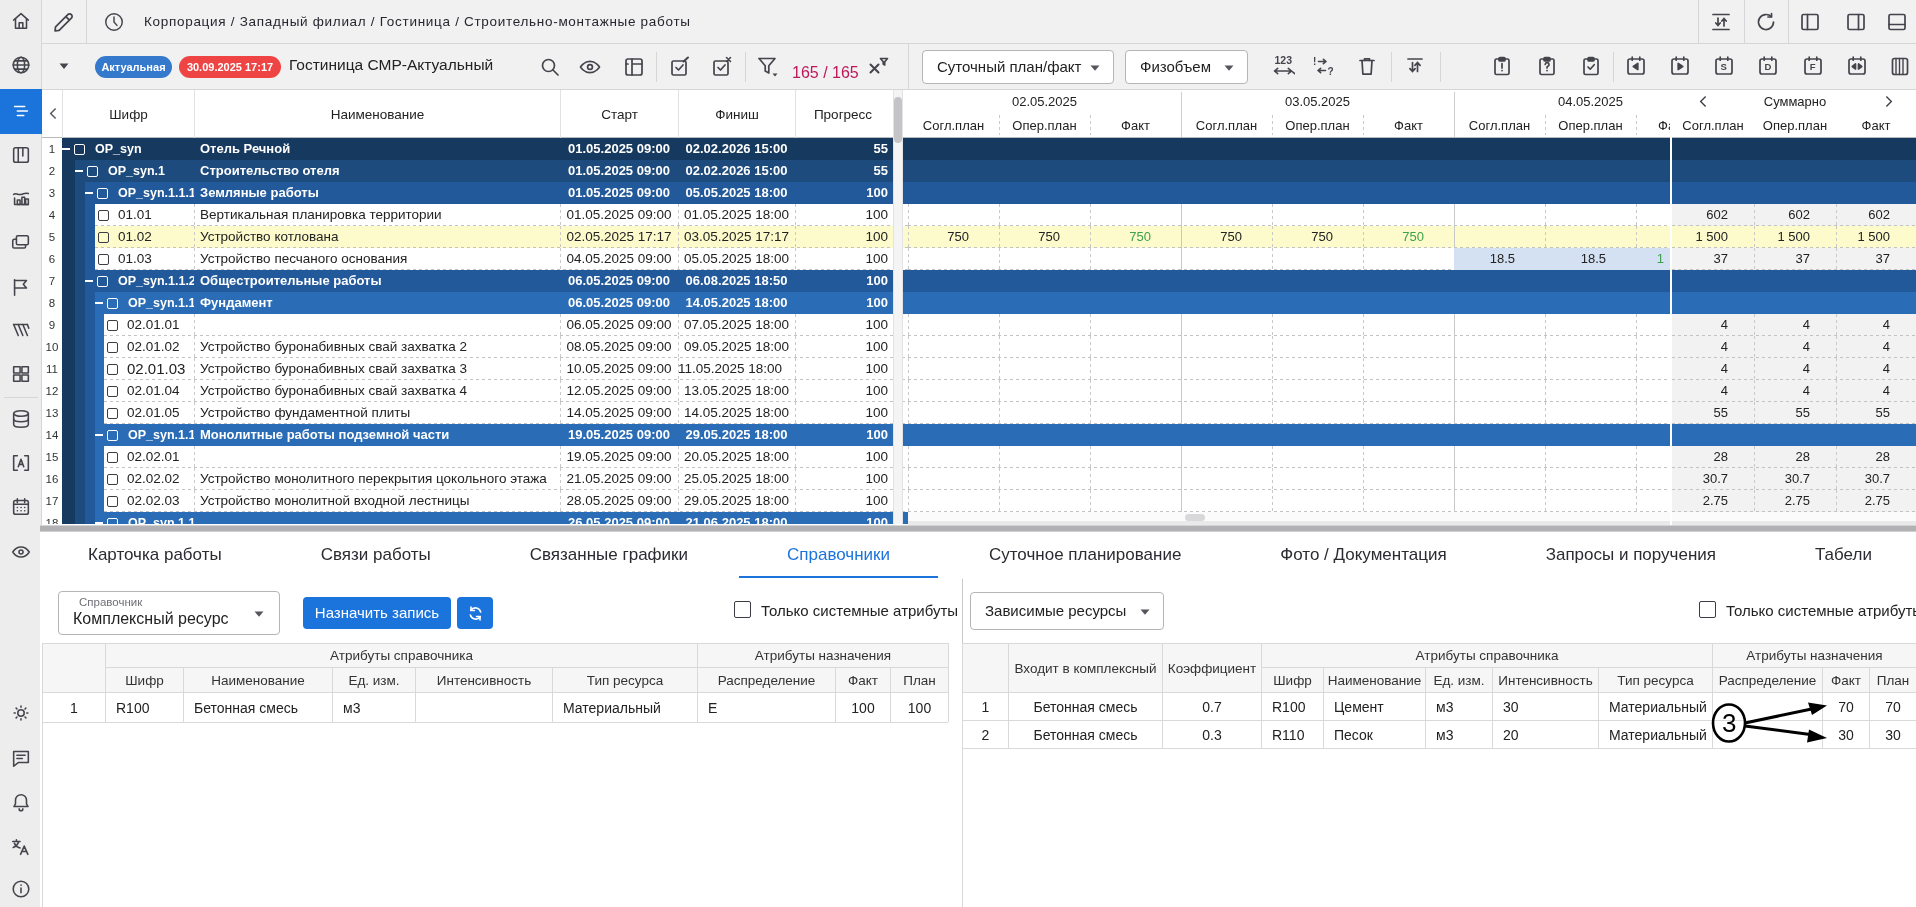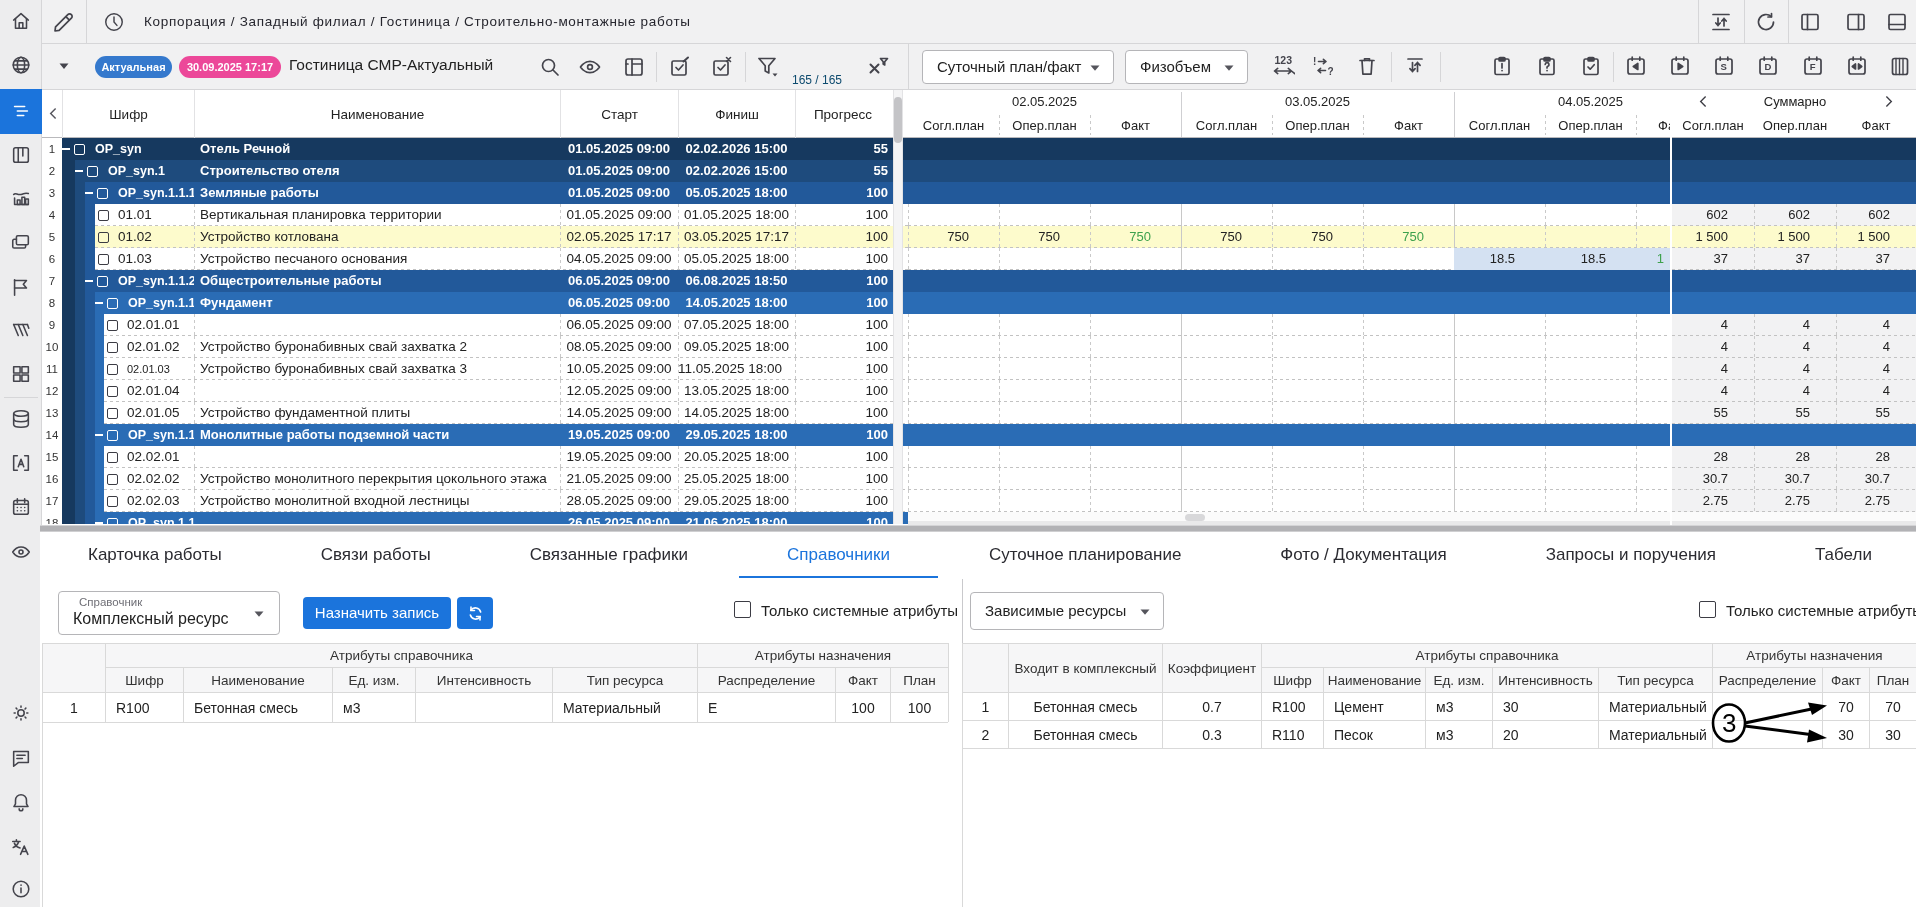--- a/index.html
+++ b/index.html
@@ -127,21 +127,21 @@
 <svg class="ab" style="left:1843px;top:10px" width="24" height="24" viewBox="0 0 24 24" fill="none" stroke="#44444c" stroke-width="1.7" stroke-linecap="round" stroke-linejoin="round">
       <rect x="4" y="4.5" width="16" height="15" rx="1.5"></rect>
       <path d="M4 14.5h16"></path>
     </svg>
 </div>
 <div class="ab" style="left:42px;top:44px;width:1874px;height:46px;background:#f1f1f2;border-bottom:1px solid #d6d6d8">
 <svg class="ab" style="left:14px;top:14px" width="16" height="16" viewBox="0 0 16 16">
       <path d="M3.5 5.5h9L8 11z" fill="#44444c"></path>
     </svg>
 <div class="ab" style="left:53px;top:12px;height:22px;width:77px;text-align:center;border-radius:11px;background:#3579cd;color:#fff;font-size:11px;font-weight:bold;line-height:22px">Актуальная</div>
-<div class="ab" style="left:137px;top:12px;height:22px;width:102px;text-align:center;border-radius:11px;background:#ec4899;color:#fff;font-size:11px;font-weight:bold;line-height:22px">30.09.2025 17:17</div>
+<div class="ab" style="left:137px;top:12px;height:22px;width:102px;text-align:center;border-radius:11px;background:#ef4444;color:#fff;font-size:11px;font-weight:bold;line-height:22px">30.09.2025 17:17</div>
 <div class="ab" style="left:247px;top:12px;font-size:15.5px;color:#222">Гостиница СМР-Актуальный</div>
 <svg class="ab" style="left:496px;top:11px" width="24" height="24" viewBox="0 0 24 24" fill="none" stroke="#44444c" stroke-width="1.7" stroke-linecap="round" stroke-linejoin="round">
       <circle cx="10.5" cy="10.5" r="6"></circle>
       <path d="M15 15l5 5"></path>
     </svg>
 <svg class="ab" style="left:536px;top:11px" width="24" height="24" viewBox="0 0 24 24" fill="none" stroke="#44444c" stroke-width="1.7" stroke-linecap="round" stroke-linejoin="round">
       <path d="M2.5 12s3.7-5.7 9.5-5.7S21.5 12 21.5 12 17.8 17.7 12 17.7 2.5 12 2.5 12z"></path>
       <circle cx="12" cy="12" r="2.4"></circle>
     </svg>
 <svg class="ab" style="left:580px;top:11px" width="24" height="24" viewBox="0 0 24 24" fill="none" stroke="#44444c" stroke-width="1.7" stroke-linecap="round" stroke-linejoin="round">
@@ -157,21 +157,21 @@
 <svg class="ab" style="left:668px;top:11px" width="24" height="24" viewBox="0 0 24 24" fill="none" stroke="#44444c" stroke-width="1.7" stroke-linecap="round" stroke-linejoin="round">
       <rect x="4" y="6" width="14" height="14" rx="1.5"></rect>
       <path d="M8 12.5l2.5 2.5 4.5-5"></path>
       <path d="M16.5 2.5l4 4M20.5 2.5l-4 4" stroke-width="1.6"></path>
     </svg>
 <div class="ab" style="left:703px;top:8px;width:1px;height:30px;background:#d6d6d8"></div>
 <svg class="ab" style="left:713px;top:10px" width="24" height="24" viewBox="0 0 24 24" fill="none" stroke="#44444c" stroke-width="1.7" stroke-linecap="round" stroke-linejoin="round">
       <path d="M4 4.5h16l-6.2 7.2V19l-3.6-2v-5.3z"></path>
       <path d="M17.5 19.5h5l-2.5 3z" fill="#44444c" stroke="none"></path>
     </svg>
-<div class="ab" style="left:750px;top:29px;font-size:12px;color:#0c4a6e">165 / 165</div>
+<div class="ab" style="left:750px;top:20px;font-size:16px;color:#be185d">165 / 165</div>
 <svg class="ab" style="left:824px;top:11px" width="24" height="24" viewBox="0 0 24 24" fill="none" stroke="#44444c" stroke-width="1.7" stroke-linecap="round" stroke-linejoin="round">
       <path d="M4.5 9.5l8 8M12.5 9.5l-8 8" stroke-width="2"></path>
       <path d="M14.5 3.5h7L18.7 6.8v3.2l-1.5-.9V6.8z"></path>
     </svg>
 <div class="ab" style="left:866px;top:0;width:1px;height:46px;background:#d6d6d8"></div>
 <div class="ab" style="left:880px;top:6px;width:192px;height:34px;background:#fff;border:1px solid #b5b5b8;border-radius:4px;font-size:15px;color:#222;line-height:32px;padding-left:14px">Суточный план/факт<svg class="ab" style="right:12px;top:13px" width="12" height="8" viewBox="0 0 12 8">
         <path d="M1.5 1.5h9L6 6.8z" fill="#55555c"></path>
       </svg></div>
 <div class="ab" style="left:1083px;top:6px;width:123px;height:34px;background:#fff;border:1px solid #b5b5b8;border-radius:4px;font-size:15px;color:#222;line-height:32px;padding-left:14px">Физобъем<svg class="ab" style="right:12px;top:13px" width="12" height="8" viewBox="0 0 12 8">
         <path d="M1.5 1.5h9L6 6.8z" fill="#55555c"></path>
@@ -415,40 +415,41 @@
 <div class="ab" style="left:753px;top:0;width:1px;height:22px;background-image:repeating-linear-gradient(180deg,#c9c9c9 0 3px,transparent 3px 6px)"></div>
 </div>
 <div class="ab" style="left:0;top:220px;width:866px;height:22px">
 <div class="ab" style="left:0;top:0;width:20px;height:22px;font-size:11.5px;color:#333;text-align:center;line-height:22px">11</div>
 <div class="ab" style="left:20px;top:0;width:846px;height:22px;background:#fff"></div>
 <div class="ab" style="left:20px;top:0;width:13px;height:22px;background:#16395f"></div>
 <div class="ab" style="left:33px;top:0;width:10px;height:22px;background:#1e4b7d"></div>
 <div class="ab" style="left:43px;top:0;width:10px;height:22px;background:#22599a"></div>
 <div class="ab" style="left:53px;top:0;width:9px;height:22px;background:#2a6cb5"></div>
 <div class="ab" style="left:65px;top:5.5px;width:11px;height:11px;border-radius:2px;border:1.5px solid #3c3c44;background:#fff"></div>
-<div class="ab" style="left:85px;top:0;width:67px;font-size:11px;line-height:22px;color:#222;white-space:nowrap;overflow:hidden">02.01.03</div>
+<div class="ab" style="left:85px;top:0;width:67px;font-size:15px;line-height:22px;color:#222;white-space:nowrap;overflow:hidden">02.01.03</div>
 <div class="ab" style="left:158px;top:0;width:358px;font-size:13.5px;line-height:22px;color:#222;white-space:nowrap;overflow:hidden">Устройство буронабивных свай захватка 3</div>
 <div class="ab" style="left:518px;top:0;width:118px;font-size:13.5px;line-height:22px;color:#222;text-align:center">10.05.2025 09:00</div>
 <div class="ab" style="left:636px;top:0;width:117px;font-size:13.5px;line-height:22px;color:#222;">11.05.2025 18:00</div>
 <div class="ab" style="left:753px;top:0;width:93px;font-size:13.5px;line-height:22px;color:#222;text-align:right">100</div>
 <div class="ab" style="left:62px;top:21px;width:804px;height:1px;background-image:repeating-linear-gradient(90deg,#c2c2c2 0 3px,transparent 3px 6px)"></div>
 <div class="ab" style="left:152px;top:0;width:1px;height:22px;background-image:repeating-linear-gradient(180deg,#c9c9c9 0 3px,transparent 3px 6px)"></div>
 <div class="ab" style="left:518px;top:0;width:1px;height:22px;background-image:repeating-linear-gradient(180deg,#c9c9c9 0 3px,transparent 3px 6px)"></div>
 <div class="ab" style="left:636px;top:0;width:1px;height:22px;background-image:repeating-linear-gradient(180deg,#c9c9c9 0 3px,transparent 3px 6px)"></div>
 <div class="ab" style="left:753px;top:0;width:1px;height:22px;background-image:repeating-linear-gradient(180deg,#c9c9c9 0 3px,transparent 3px 6px)"></div>
 </div>
 <div class="ab" style="left:0;top:242px;width:866px;height:22px">
 <div class="ab" style="left:0;top:0;width:20px;height:22px;font-size:11.5px;color:#333;text-align:center;line-height:22px">12</div>
 <div class="ab" style="left:20px;top:0;width:846px;height:22px;background:#fff"></div>
 <div class="ab" style="left:20px;top:0;width:13px;height:22px;background:#16395f"></div>
 <div class="ab" style="left:33px;top:0;width:10px;height:22px;background:#1e4b7d"></div>
 <div class="ab" style="left:43px;top:0;width:10px;height:22px;background:#22599a"></div>
 <div class="ab" style="left:53px;top:0;width:9px;height:22px;background:#2a6cb5"></div>
 <div class="ab" style="left:65px;top:5.5px;width:11px;height:11px;border-radius:2px;border:1.5px solid #3c3c44;background:#fff"></div>
 <div class="ab" style="left:85px;top:0;width:67px;font-size:13.5px;line-height:22px;color:#222;white-space:nowrap;overflow:hidden">02.01.04</div>
+<div class="ab" style="left:158px;top:0;width:358px;font-size:13.5px;line-height:22px;color:#222;white-space:nowrap;overflow:hidden">Устройство буронабивных свай захватка 4</div>
 <div class="ab" style="left:518px;top:0;width:118px;font-size:13.5px;line-height:22px;color:#222;text-align:center">12.05.2025 09:00</div>
 <div class="ab" style="left:636px;top:0;width:117px;font-size:13.5px;line-height:22px;color:#222;text-align:center">13.05.2025 18:00</div>
 <div class="ab" style="left:753px;top:0;width:93px;font-size:13.5px;line-height:22px;color:#222;text-align:right">100</div>
 <div class="ab" style="left:62px;top:21px;width:804px;height:1px;background-image:repeating-linear-gradient(90deg,#c2c2c2 0 3px,transparent 3px 6px)"></div>
 <div class="ab" style="left:152px;top:0;width:1px;height:22px;background-image:repeating-linear-gradient(180deg,#c9c9c9 0 3px,transparent 3px 6px)"></div>
 <div class="ab" style="left:518px;top:0;width:1px;height:22px;background-image:repeating-linear-gradient(180deg,#c9c9c9 0 3px,transparent 3px 6px)"></div>
 <div class="ab" style="left:636px;top:0;width:1px;height:22px;background-image:repeating-linear-gradient(180deg,#c9c9c9 0 3px,transparent 3px 6px)"></div>
 <div class="ab" style="left:753px;top:0;width:1px;height:22px;background-image:repeating-linear-gradient(180deg,#c9c9c9 0 3px,transparent 3px 6px)"></div>
 </div>
 <div class="ab" style="left:0;top:264px;width:866px;height:22px">

